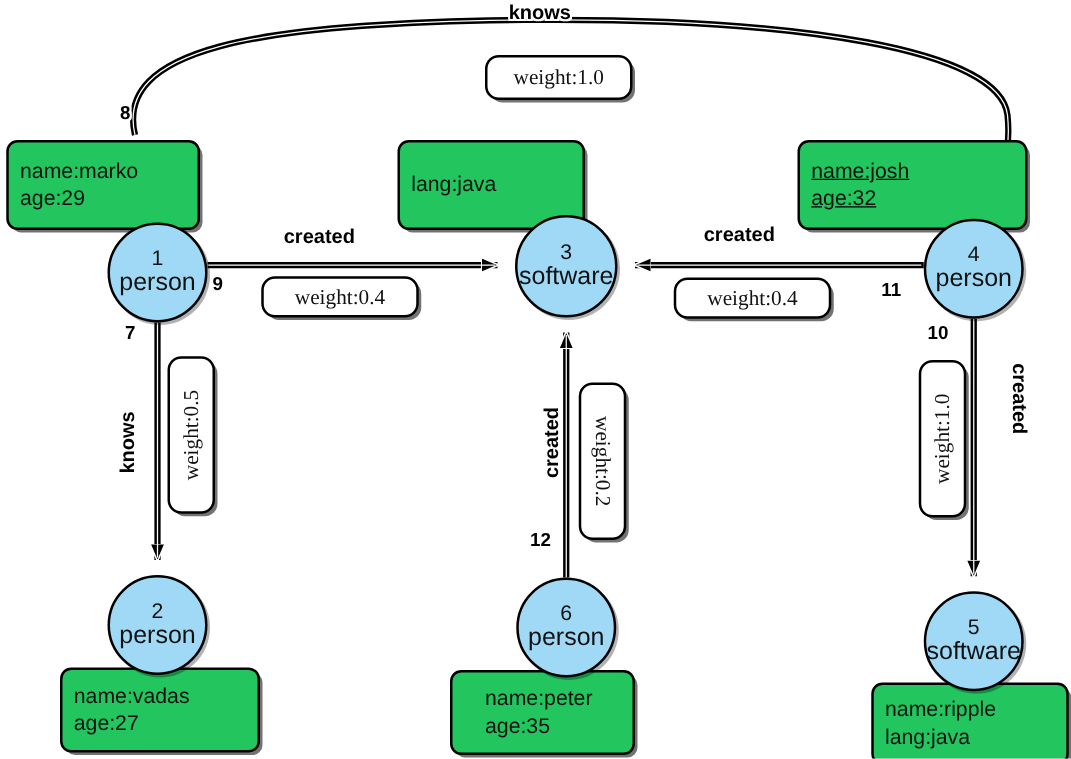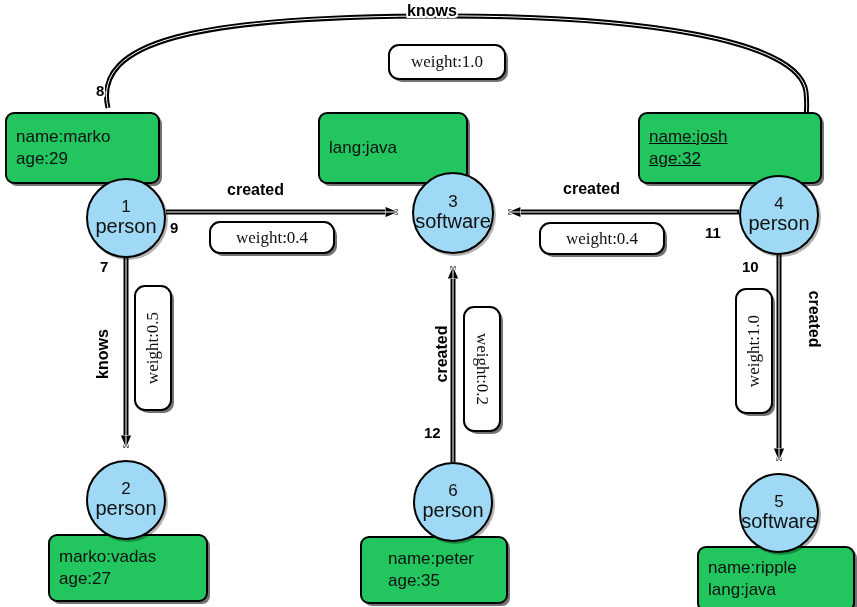--- a/index.html
+++ b/index.html
@@ -172,21 +172,21 @@
     <div class="prow">age:29</div>
   </div>
   <div class="propbox" style="left:318px;top:112px;width:150px;height:72px;">
     <div class="prow">lang:java</div>
   </div>
   <div class="propbox" style="left:638px;top:112px;width:184px;height:72px;text-decoration:underline;">
     <div class="prow">name:josh</div>
     <div class="prow">age:32</div>
   </div>
   <div class="propbox" style="left:48px;top:534px;width:160px;height:68px;">
-    <div class="prow">marko:vadas</div>
+    <div class="prow">name:vadas</div>
     <div class="prow">age:27</div>
   </div>
   <div class="propbox" style="left:360px;top:536px;width:148px;height:68px;padding-left:26px;">
     <div class="prow">name:peter</div>
     <div class="prow">age:35</div>
   </div>
   <div class="propbox" style="left:697px;top:546px;width:158px;height:66px;">
     <div class="prow">name:ripple</div>
     <div class="prow">lang:java</div>
   </div>

